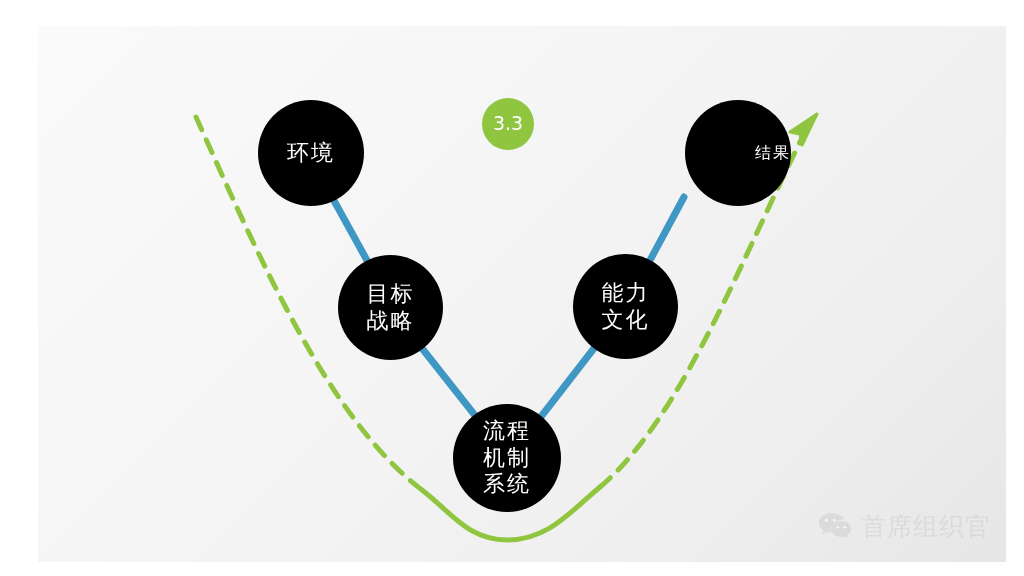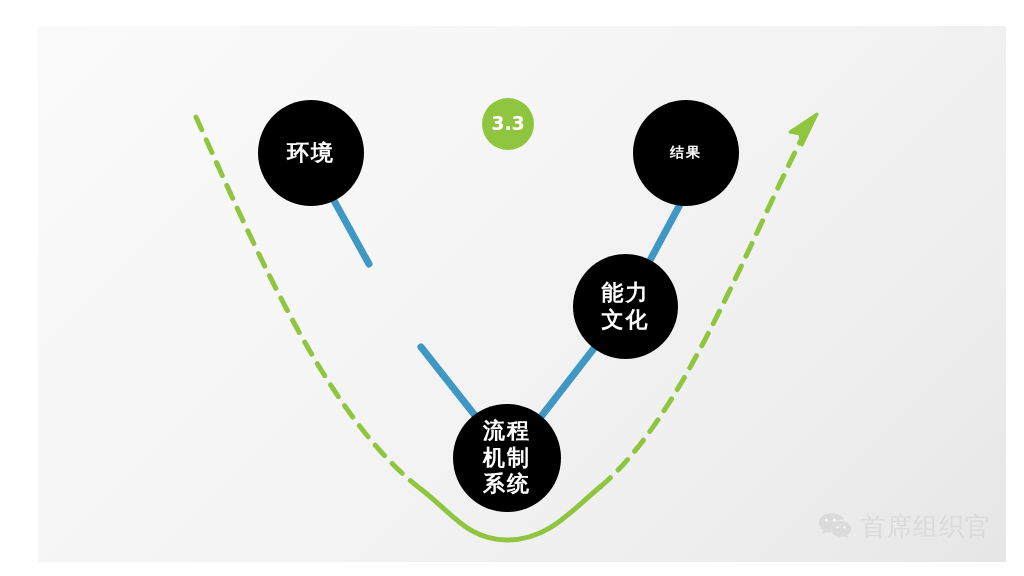--- a/index.html
+++ b/index.html
@@ -46,37 +46,36 @@
   .node {
     position: absolute;
     border-radius: 50%;
     display: flex;
     flex-direction: column;
     align-items: center;
     justify-content: center;
     color: #ffffff;
     text-align: center;
     box-sizing: border-box;
-    font-weight: bold;
   }
   .node .line {
     display: block;
     line-height: 1.22;
     white-space: nowrap;
     letter-spacing: 2px;
   }
 
   .node-blue { background: #000000; }
   .node-green { background: #8fc53f; }
 
   #node-huanjing   { left: 258px; top: 100px;  width: 106px; height: 106px; font-size: 22px; }
   #node-mubiao     { left: 338px; top: 255px;  width: 105px; height: 105px; font-size: 22px; }
   #node-liucheng   { left: 453px; top: 404px;  width: 108px; height: 108px; font-size: 22px; }
   #node-nengli     { left: 573px; top: 254px;  width: 105px; height: 105px; font-size: 22px; }
-  #node-jieguo     { left: 633px; top: 100px;  width: 106px; height: 106px; font-size: 14px; }
+  #node-jieguo     { left: 685px; top: 100px;  width: 106px; height: 106px; font-size: 16px; align-items: flex-end; }
   #node-badge      { left: 482px; top: 98px;   width: 52px;  height: 52px;  font-size: 19px; }
   #node-badge .line { letter-spacing: 0px; }
 
   
   #watermark {
     position: absolute;
     left: 818px;
     top: 512px;
     display: flex;
     align-items: center;
@@ -117,20 +116,24 @@
       <line x1="421" y1="347" x2="477" y2="418" stroke="#3f97c4" stroke-width="7" stroke-linecap="round"></line>
       <line x1="540" y1="418" x2="595" y2="347" stroke="#3f97c4" stroke-width="7" stroke-linecap="round"></line>
       <line x1="648" y1="264" x2="684" y2="197" stroke="#3f97c4" stroke-width="7" stroke-linecap="round"></line>
     </g>
   </svg>
 
   <div class="node node-blue" id="node-huanjing">
     <span class="line">环境</span>
   </div>
 
+  <div class="node node-blue" id="node-mubiao">
+    <span class="line">目标</span>
+    <span class="line">战略</span>
+  </div>
 
   <div class="node node-blue" id="node-liucheng">
     <span class="line">流程</span>
     <span class="line">机制</span>
     <span class="line">系统</span>
   </div>
 
   <div class="node node-blue" id="node-nengli">
     <span class="line">能力</span>
     <span class="line">文化</span>

